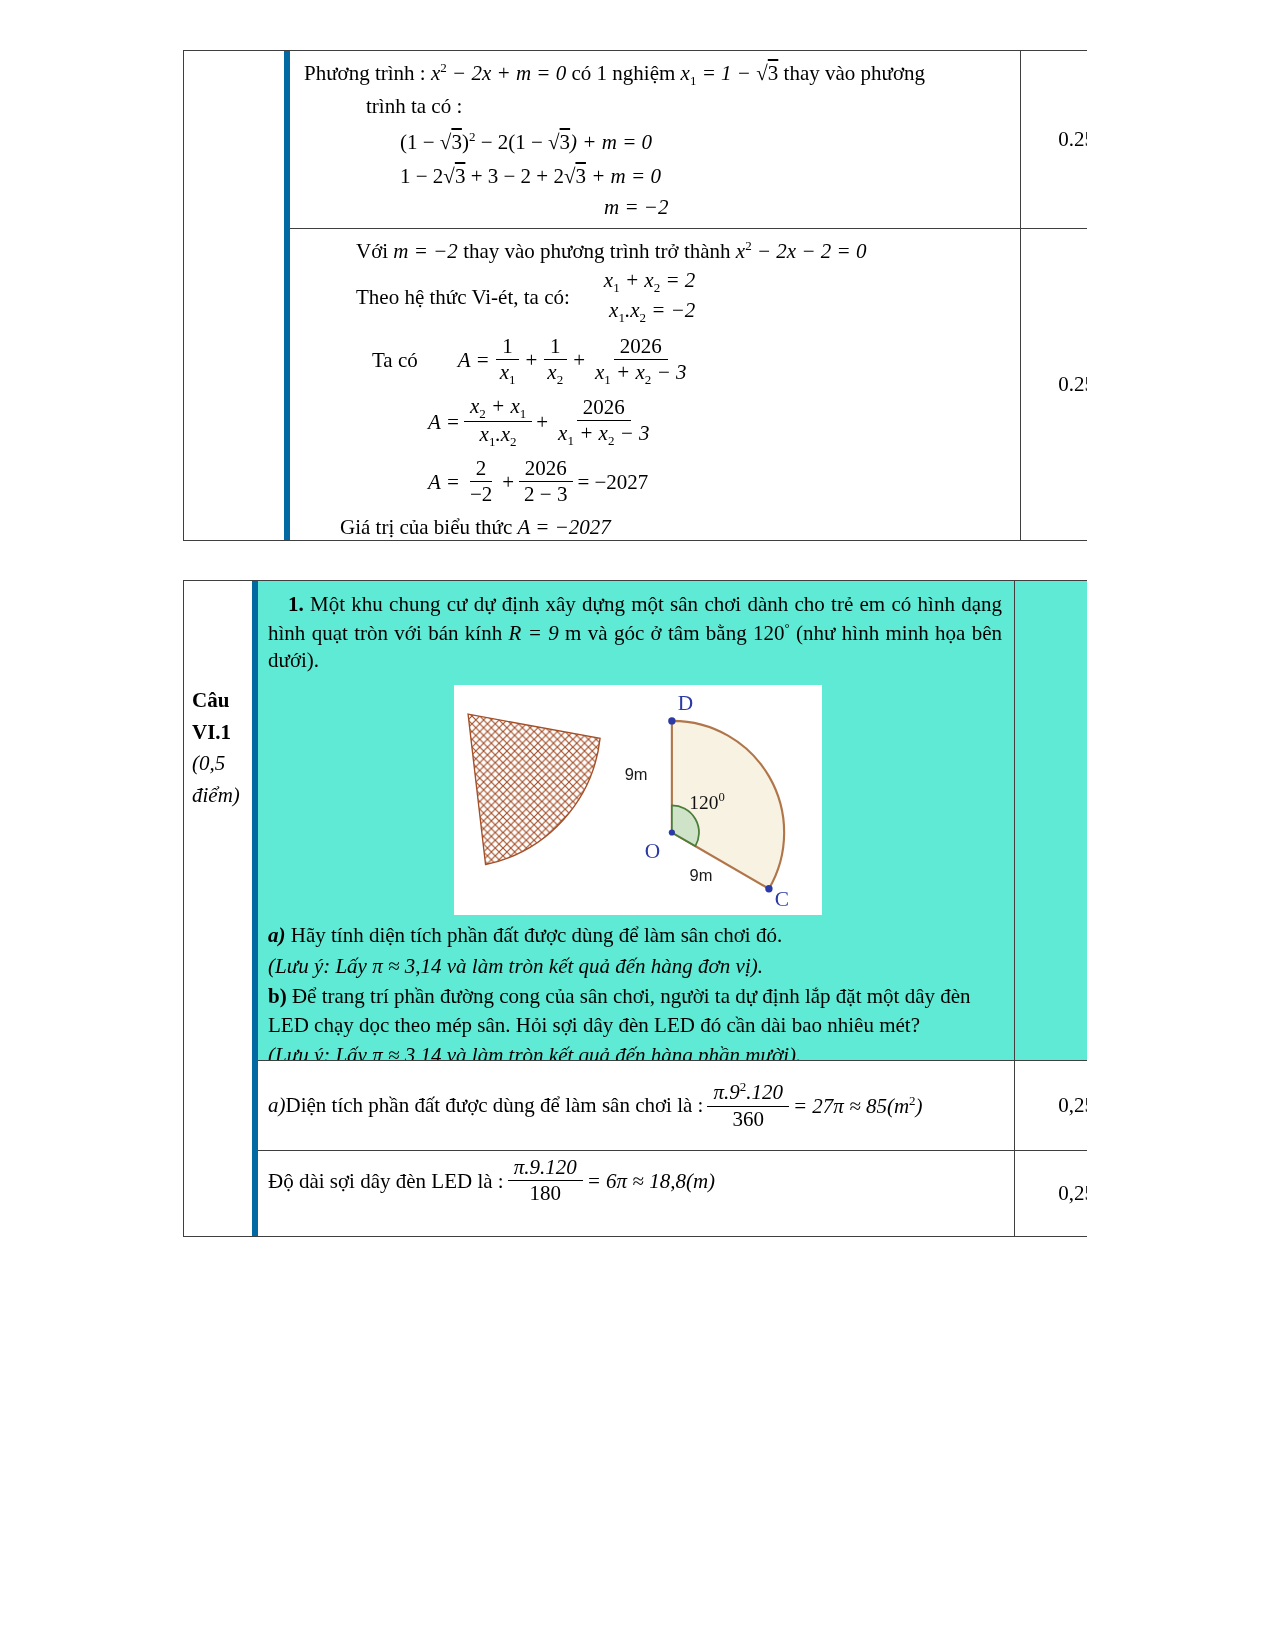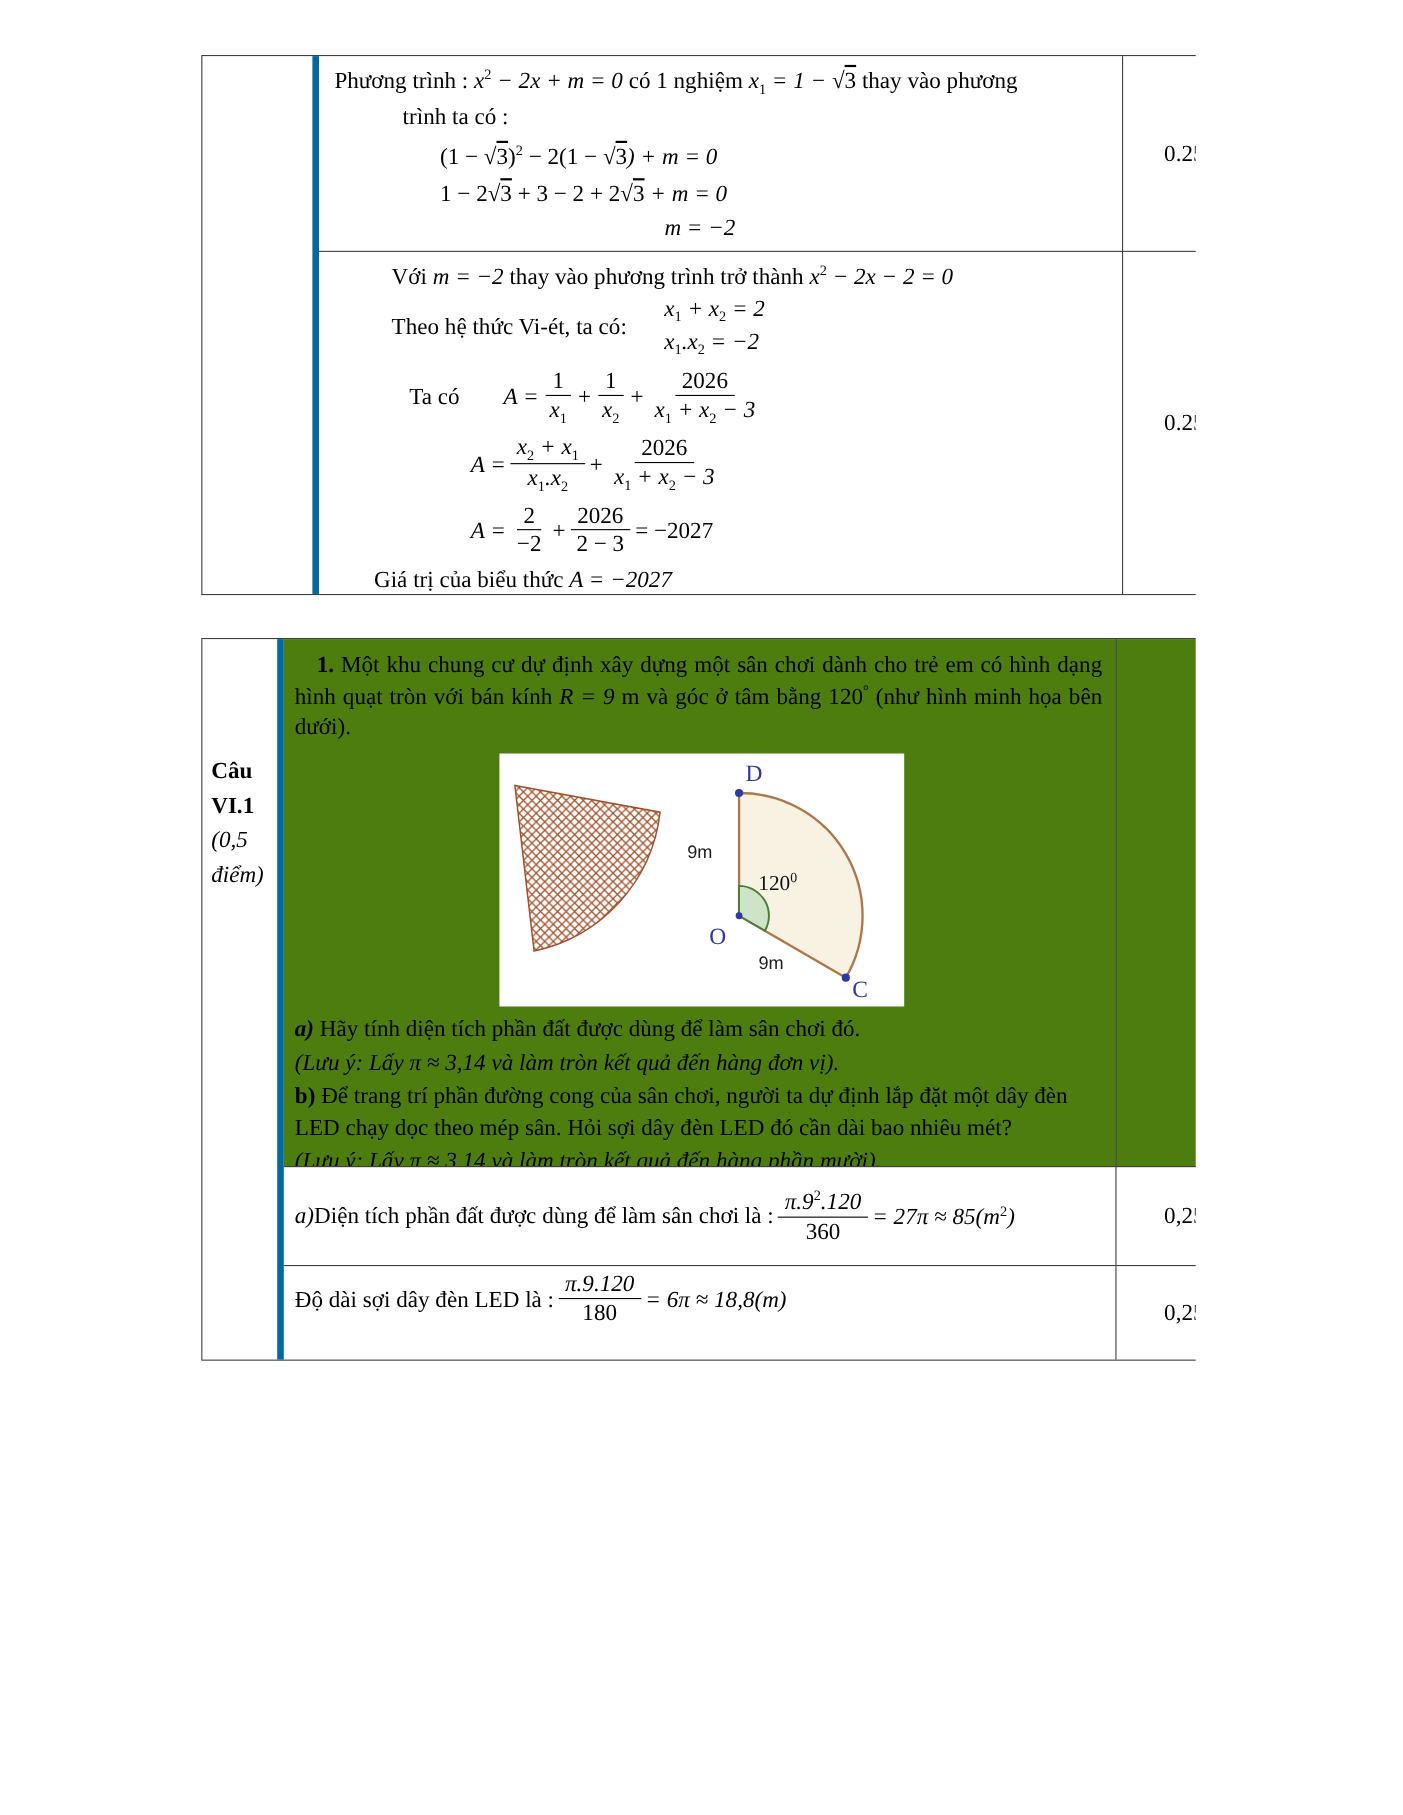--- a/index.html
+++ b/index.html
@@ -15,21 +15,21 @@
   .t1 { left:183px; top:50px; grid-template-columns:106px 730px 75px; grid-template-rows:178px 311px; }
   .t2 { left:183px; top:580px; grid-template-columns:74px 756px 81px; grid-template-rows:480px 90px 85px; }
 
   .cell { overflow:hidden; }
   .b-r { border-right:6px solid #0369a1; }
   .b-b { border-bottom:1px solid #3f3f3f; }
   .b-l { border-left:1px solid #3f3f3f; }
   .span2 { grid-row:1 / 3; }
   .span3 { grid-row:1 / 4; }
   .score { display:flex; align-items:center; justify-content:flex-end; font-size:21px; }
-  .shade { background:#4d7c0f; }
+  .shade { background:#5eead4; }
 
   .eq { font-style:italic; }
   .rm { font-style:normal; }
   sup, sub { font-size:0.62em; font-style:normal; }
   .sq { font-style:normal; }
   .rv { text-decoration:overline; }
   .nowrap { white-space:nowrap; }
 
   .frac { display:inline-flex; flex-direction:column; align-items:center; vertical-align:middle; margin:0 4px; text-align:center; }
   .frac .num { border-bottom:1.4px solid #000; padding:0 6px; line-height:1.2; }
@@ -41,21 +41,21 @@
   .ml62 { margin-left:62px; }
   .ml96 { margin-left:96px; }
   .ml300 { margin-left:300px; }
   .ml52 { margin-left:52px; }
   .ml44 { margin-left:68px; }
   .ml124 { margin-left:124px; }
   .ml36 { margin-left:36px; }
   .mt8 { margin-top:8px !important; }
   .mt6 { margin-top:6px !important; }
   .flexline { display:flex; align-items:center; }
-  .stack { display:inline-flex; flex-direction:column; align-items:flex-start; margin-left:34px; line-height:1.3; }
+  .stack { display:inline-flex; flex-direction:column; align-items:flex-end; margin-left:34px; line-height:1.3; }
   .gap40 { margin-right:40px; }
 
   
   .sidecell { padding:104px 4px 0 8px; line-height:1.5; }
   .sidecell .bold { font-weight:bold; }
   .sidecell .ital { font-style:italic; }
   .t2r1 { padding:10px 12px 0 10px; line-height:1.32; }
   .prob-p { text-align:justify; text-indent:20px; }
   .figbox { margin:10px 0 6px 186px; width:368px; height:230px; background:#ffffff; }
   .qline { line-height:1.36; margin-top:2px; }

